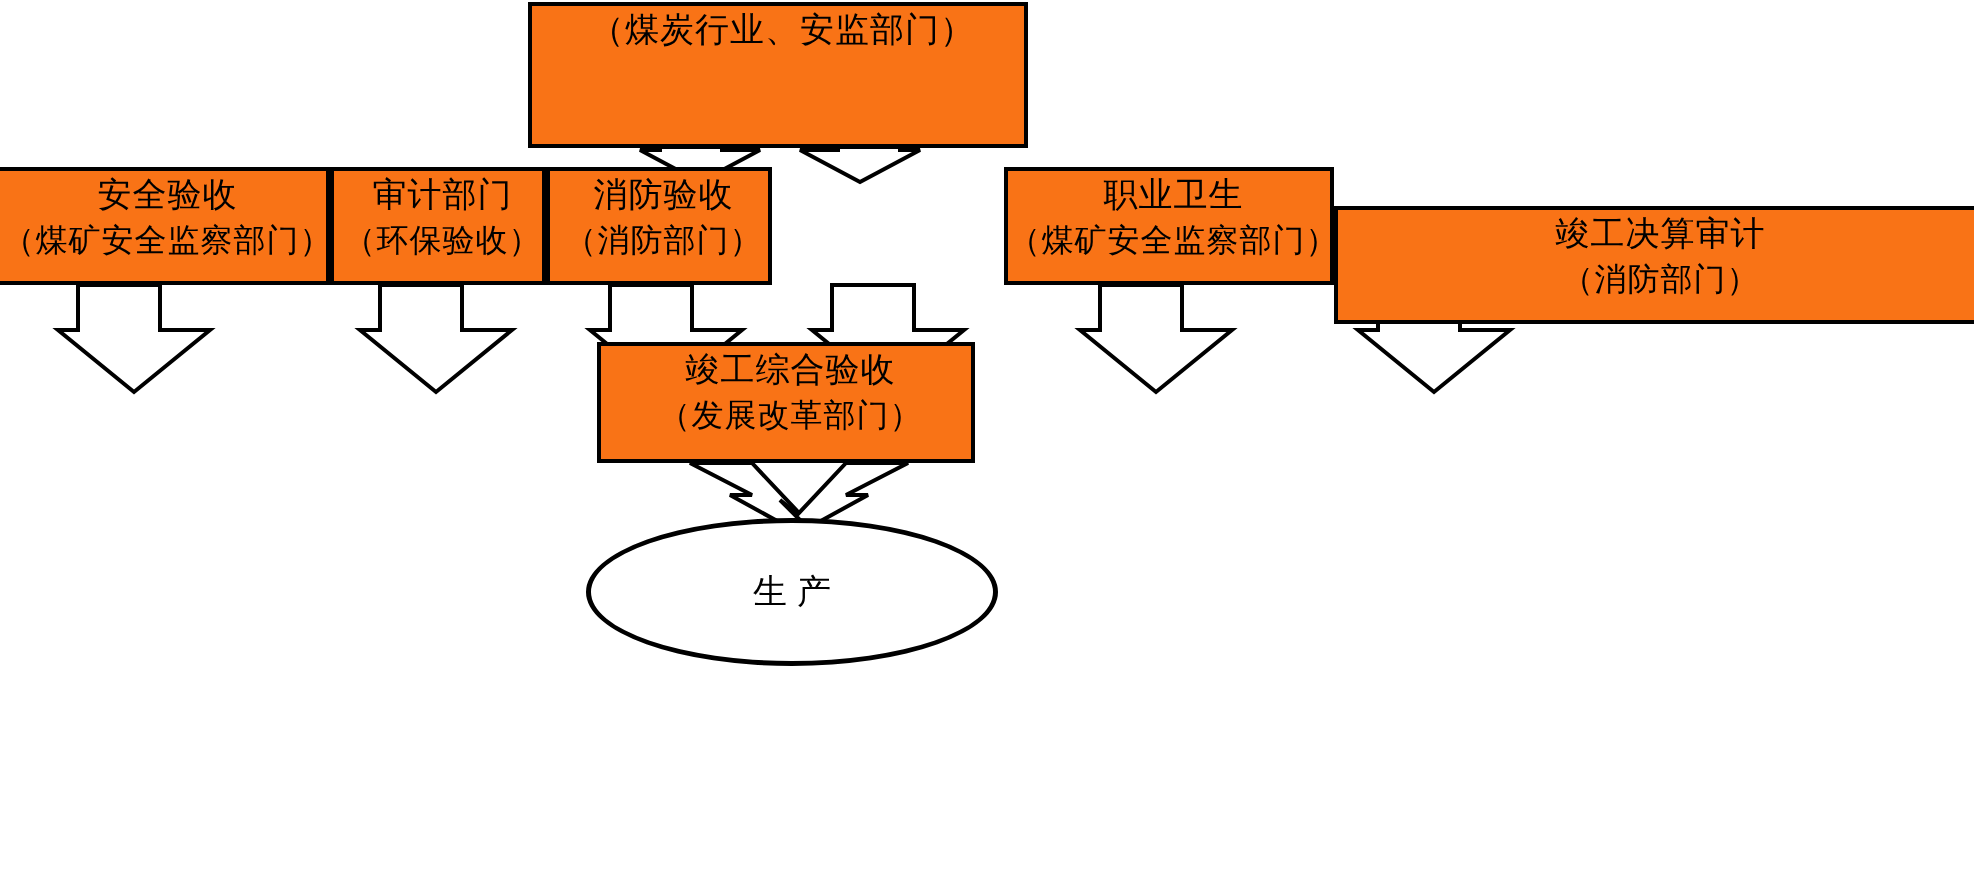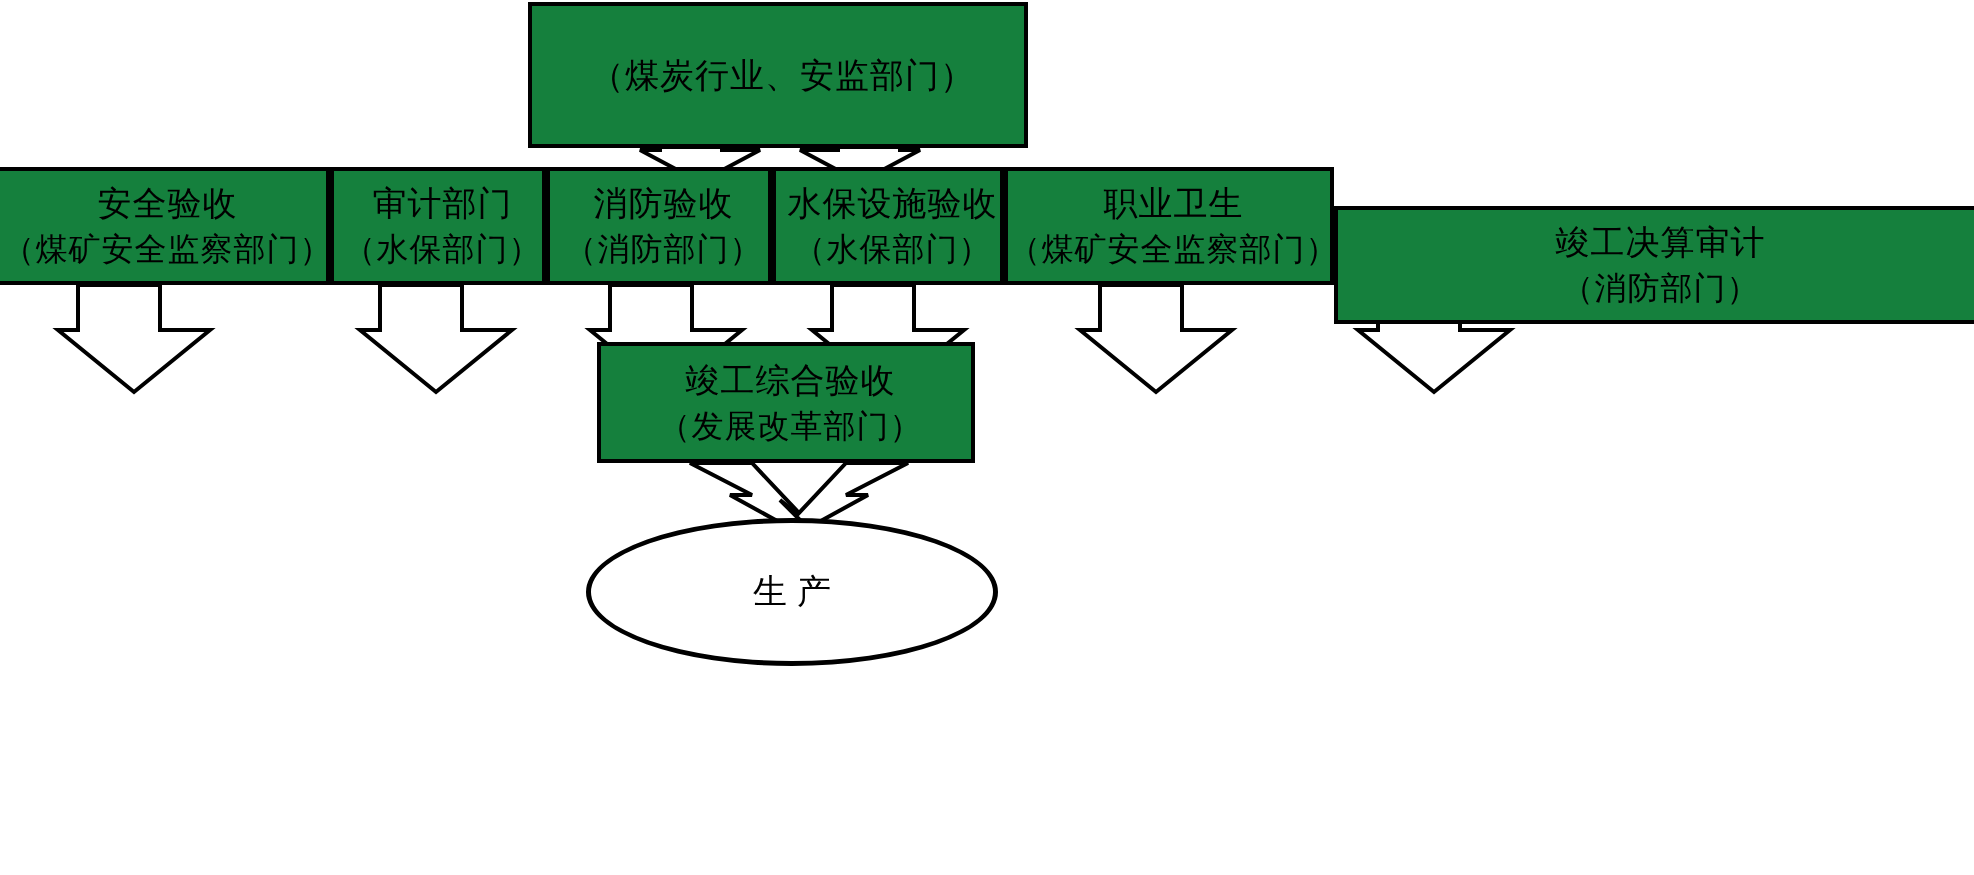--- a/index.html
+++ b/index.html
@@ -22,25 +22,24 @@
     position: absolute;
     left: 0;
     top: 0;
     width: 1974px;
     height: 875px;
   }
   .node-box {
     position: absolute;
     box-sizing: border-box;
     border: 4px solid #000000;
-    background: #15803d;
+    background: #f97316;
     display: flex;
     flex-direction: column;
     align-items: center;
-    justify-content: center;
     text-align: center;
     line-height: 1.38;
     padding-left: 9px;
   }
   .node-box.no-left { border-left: none; }
   .node-box.no-right { border-right: none; margin-top: 39px; }
   .node-line {
     display: block;
     white-space: nowrap;
     font-size: 34px;
@@ -101,32 +100,28 @@
     <span class="node-line">（煤炭行业、安监部门）</span>
   </div>
 
   <div class="node-box no-left" style="left:0px; top:167px; width:330px; height:118px;">
     <span class="node-line">安全验收</span>
     <span class="node-line sub">（煤矿安全监察部门）</span>
   </div>
 
   <div class="node-box" style="left:330px; top:167px; width:216px; height:118px;">
     <span class="node-line">审计部门</span>
-    <span class="node-line sub">（水保部门）</span>
+    <span class="node-line sub">（环保验收）</span>
   </div>
 
   <div class="node-box" style="left:546px; top:167px; width:226px; height:118px;">
     <span class="node-line">消防验收</span>
     <span class="node-line sub">（消防部门）</span>
   </div>
 
-  <div class="node-box" style="left:772px; top:167px; width:232px; height:118px;">
-    <span class="node-line">水保设施验收</span>
-    <span class="node-line sub">（水保部门）</span>
-  </div>
 
   <div class="node-box" style="left:1004px; top:167px; width:330px; height:118px;">
     <span class="node-line">职业卫生</span>
     <span class="node-line sub">（煤矿安全监察部门）</span>
   </div>
 
   <div class="node-box no-right" style="left:1334px; top:167px; width:640px; height:118px;">
     <span class="node-line">竣工决算审计</span>
     <span class="node-line sub">（消防部门）</span>
   </div>

